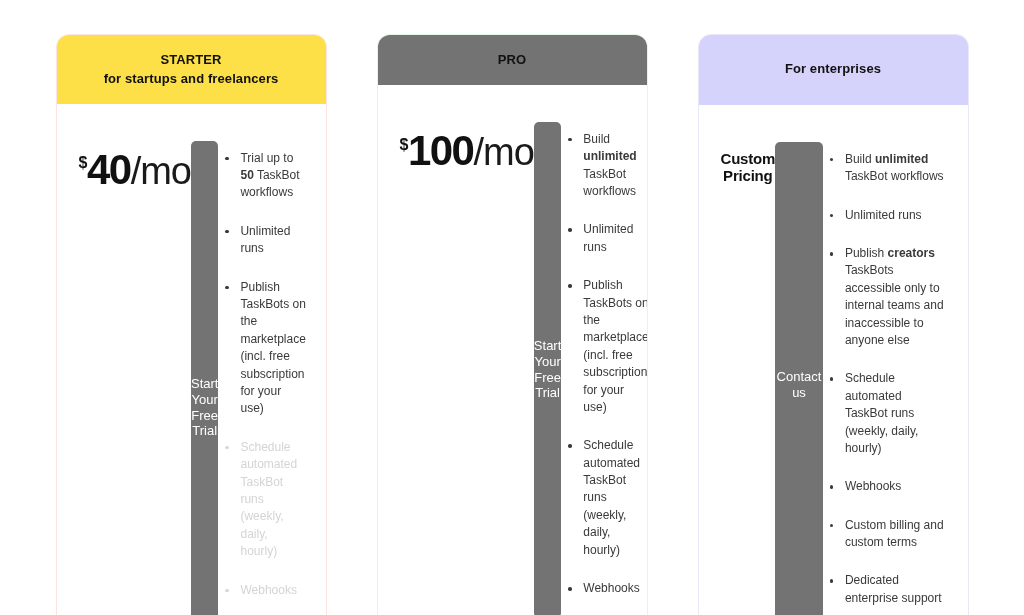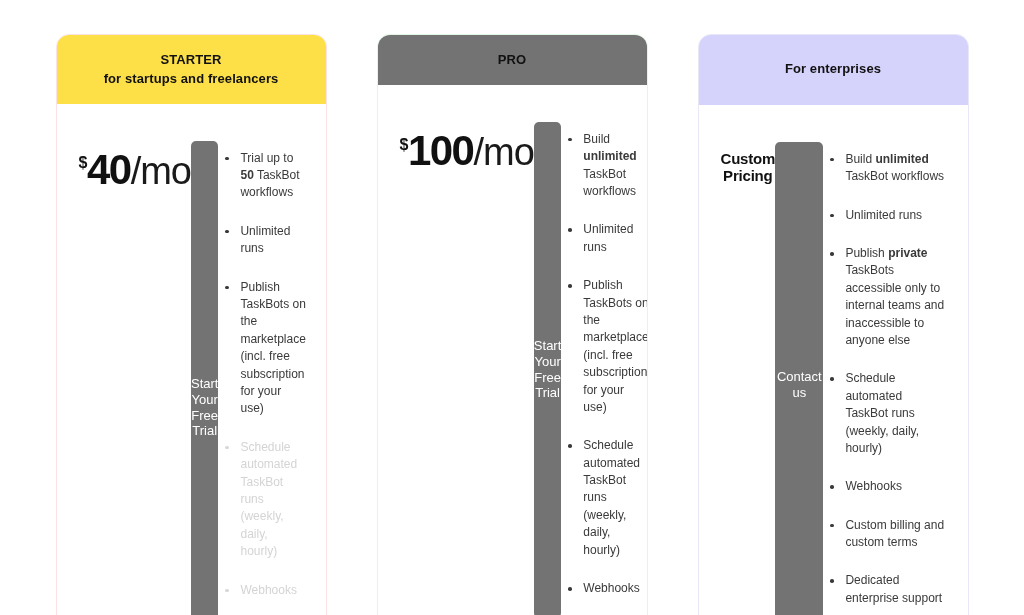--- a/index.html
+++ b/index.html
@@ -187,21 +187,21 @@
   <div class="plan-card ent">
     <div class="card-header single-line">
       <span class="plan-tagline">For enterprises</span>
     </div>
     <div class="card-body">
       <div class="price-custom">Custom Pricing</div>
       <button class="cta-button">Contact us</button>
       <ul class="feature-list">
           <li class="feature-item"><span>Build </span><b>unlimited</b><span> TaskBot workflows</span></li>
           <li class="feature-item"><span>Unlimited runs</span></li>
-          <li class="feature-item"><span>Publish </span><b>private</b><span> TaskBots accessible only to internal teams and inaccessible to anyone else</span></li>
+          <li class="feature-item"><span>Publish </span><b>creators</b><span> TaskBots accessible only to internal teams and inaccessible to anyone else</span></li>
           <li class="feature-item"><span>Schedule automated TaskBot runs (weekly, daily, hourly)</span></li>
           <li class="feature-item"><span>Webhooks</span></li>
           <li class="feature-item"><span>Custom billing and custom terms</span></li>
           <li class="feature-item"><span>Dedicated enterprise support</span></li>
         </ul>
     </div>
   </div>
 
 </div>
 

